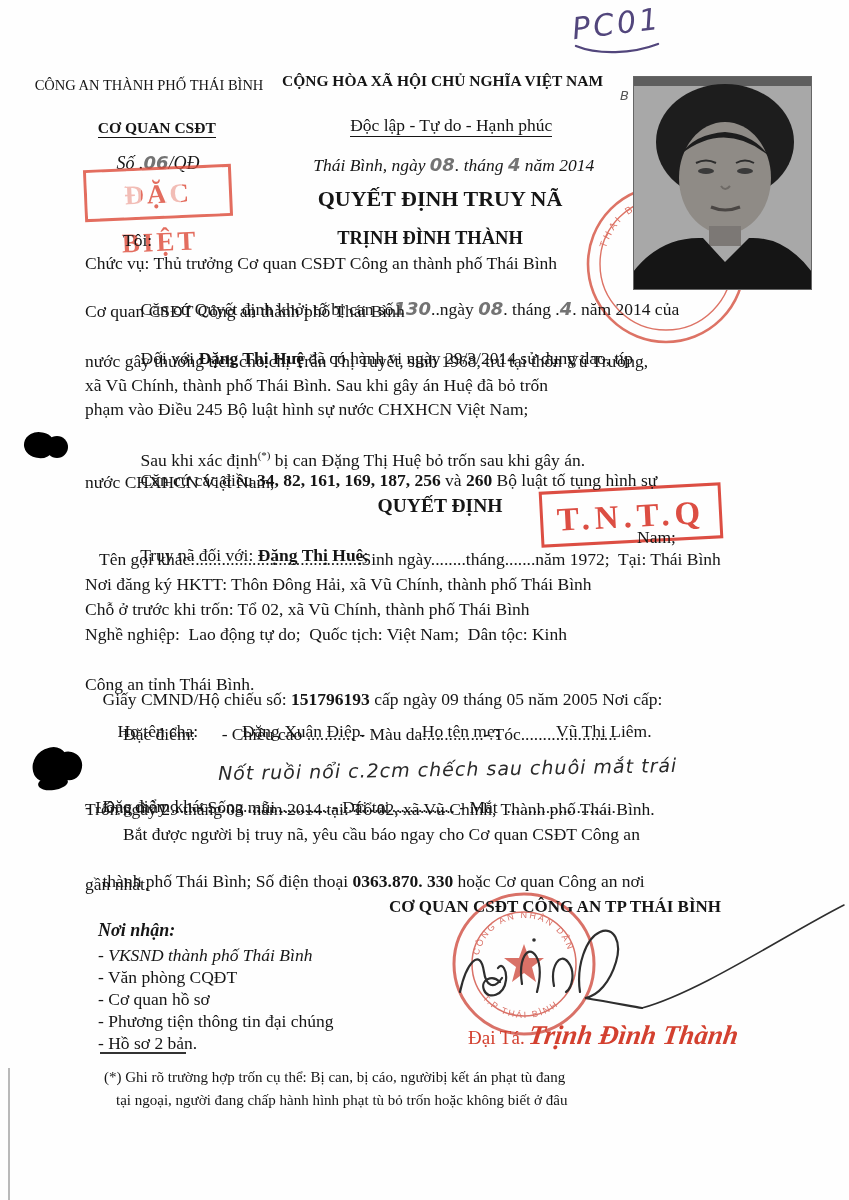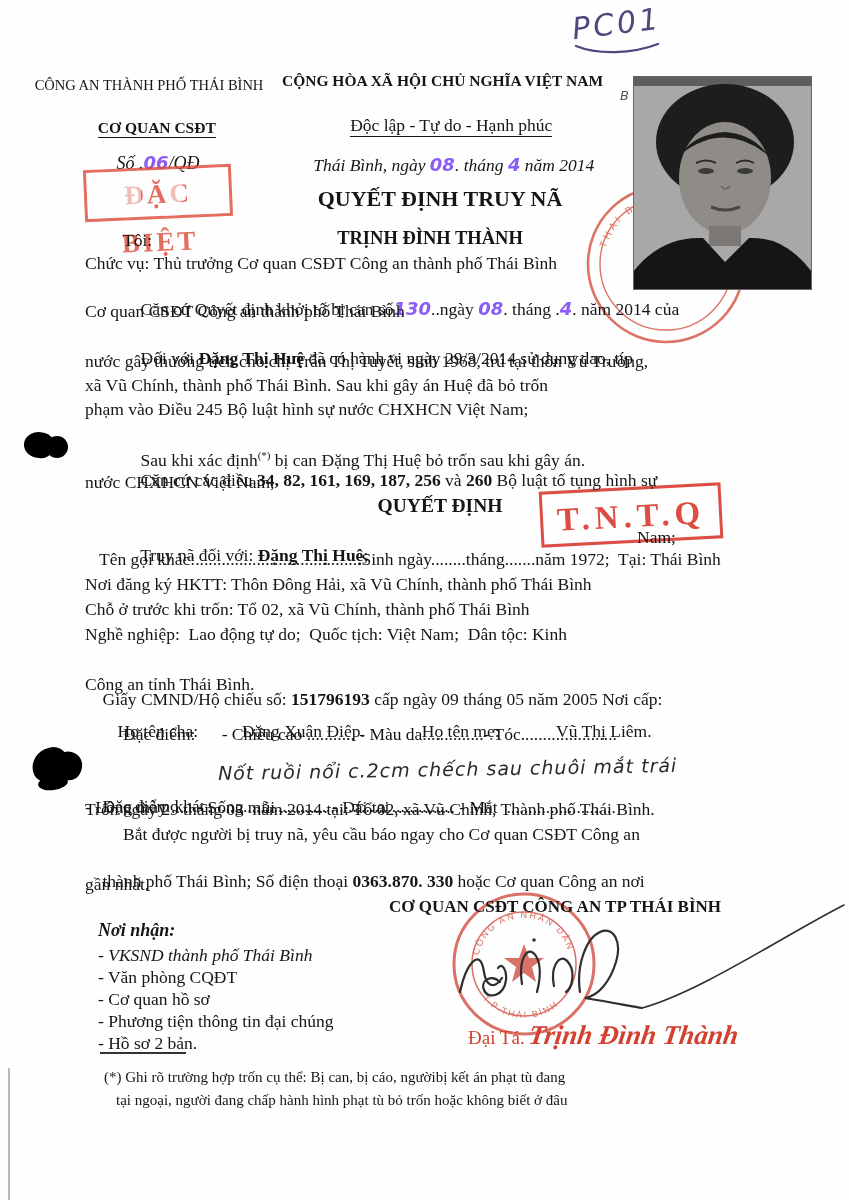--- a/index.html
+++ b/index.html
@@ -4,21 +4,21 @@
 <style>
   html,body{margin:0;padding:0;background:#9a9a9a;}
   .page{position:relative;width:849px;height:1200px;margin:0 auto;background:#fefefe;
         font-family:"Liberation Serif",serif;color:#151515;overflow:hidden;}
   .line{position:absolute;font-size:17.5px;line-height:22px;white-space:pre;}
   .b{font-weight:bold;}
   .i{font-style:italic;}
   .center{text-align:center;}
   .u{border-bottom:1.6px solid #151515;padding-bottom:1px;}
   .sup{vertical-align:super;font-size:11px;}
-  .hw{font-family:"DejaVu Sans",sans-serif;font-style:italic;font-weight:bold;font-size:18px;color:#8b5cf6;}
+  .hw{font-family:"DejaVu Sans",sans-serif;font-style:italic;font-weight:bold;font-size:18px;color:#737373;}
   .red{color:#d3402f;}
   .stampbox{position:absolute;border:3.5px solid #dd4a38;color:#dd4a38;
             font-family:"Liberation Serif",serif;font-weight:bold;text-align:center;}
   .smalltext{font-size:15px;}
   .blob{position:absolute;background:#000;}
   .recip{position:absolute;left:98px;font-size:17.5px;white-space:pre;}
 </style>
 </head>
 <body>
 

